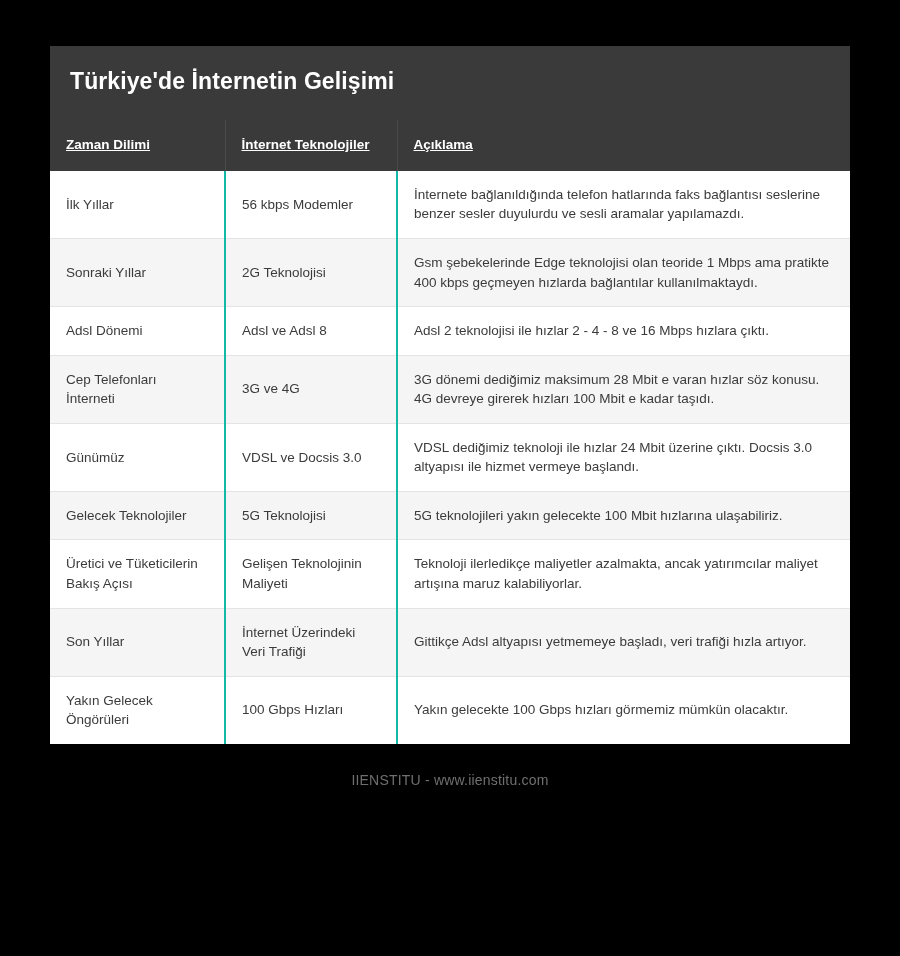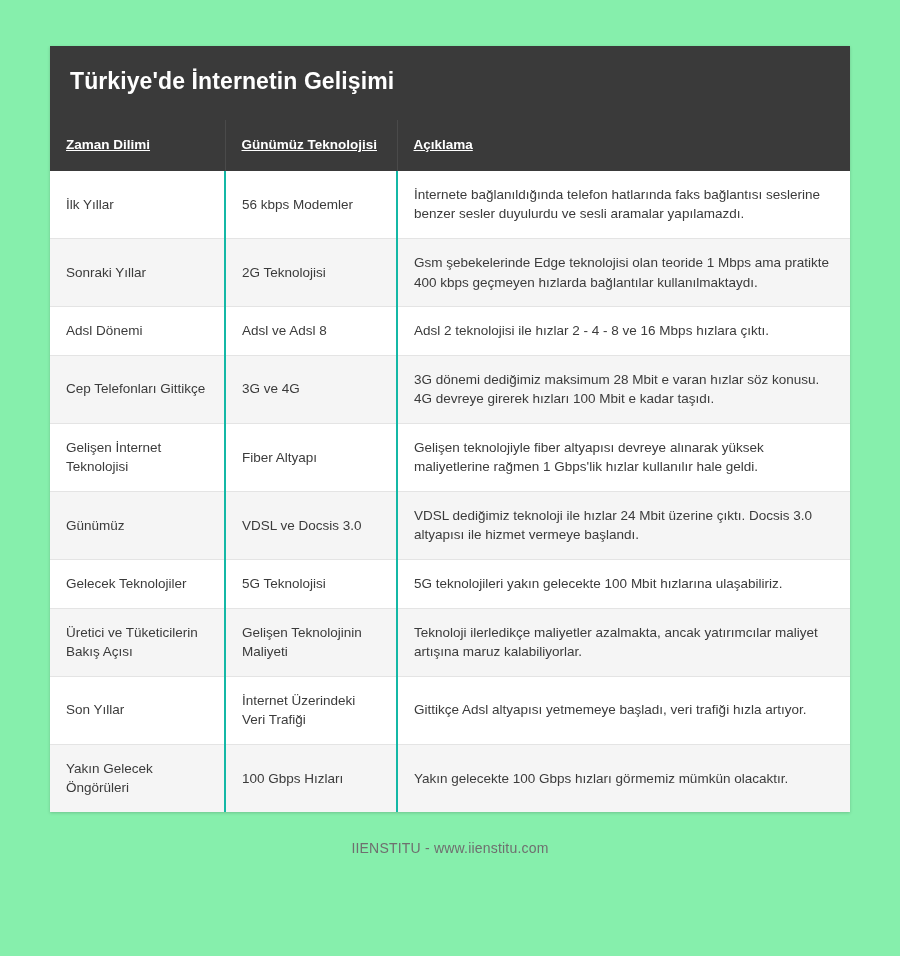--- a/index.html
+++ b/index.html
@@ -12,21 +12,21 @@
     background: #ffffff;
     font-family: "Liberation Sans", sans-serif;
     color: #333333;
     -webkit-font-smoothing: antialiased;
   }
   .page {
     width: 900px;
     height: 956px;
     box-sizing: border-box;
     padding: 46px 50px 0 50px;
-    background: #86efac;
+    background: #000000;
   }
   .card {
     width: 800px;
     box-shadow: 0 1px 3px rgba(0,0,0,0.18);
     background: #ffffff;
   }
   .title-bar {
     background: #3a3a3a;
     color: #ffffff;
     padding: 22px 20px 24px 20px;
@@ -109,49 +109,44 @@
 
     <table class="data">
       <colgroup>
         <col class="c1">
         <col class="c2">
         <col class="c3">
       </colgroup>
       <thead>
         <tr>
           <th>Zaman Dilimi</th>
-          <th>Günümüz Teknolojisi</th>
+          <th>İnternet Teknolojiler</th>
           <th>Açıklama</th>
         </tr>
       </thead>
       <tbody>
         <tr>
           <td class="cell-period">İlk Yıllar</td>
           <td class="cell-tech">56 kbps Modemler</td>
           <td class="cell-desc">İnternete bağlanıldığında telefon hatlarında faks bağlantısı seslerine benzer sesler duyulurdu ve sesli aramalar yapılamazdı.</td>
         </tr>
         <tr>
           <td class="cell-period">Sonraki Yıllar</td>
           <td class="cell-tech">2G Teknolojisi</td>
           <td class="cell-desc">Gsm şebekelerinde Edge teknolojisi olan teoride 1 Mbps ama pratikte 400 kbps geçmeyen hızlarda bağlantılar kullanılmaktaydı.</td>
         </tr>
         <tr>
           <td class="cell-period">Adsl Dönemi</td>
           <td class="cell-tech">Adsl ve Adsl 8</td>
           <td class="cell-desc">Adsl 2 teknolojisi ile hızlar 2 - 4 - 8 ve 16 Mbps hızlara çıktı.</td>
         </tr>
         <tr>
-          <td class="cell-period">Cep Telefonları Gittikçe</td>
+          <td class="cell-period">Cep Telefonları İnterneti</td>
           <td class="cell-tech">3G ve 4G</td>
           <td class="cell-desc">3G dönemi dediğimiz maksimum 28 Mbit e varan hızlar söz konusu. 4G devreye girerek hızları 100 Mbit e kadar taşıdı.</td>
-        </tr>
-        <tr>
-          <td class="cell-period">Gelişen İnternet Teknolojisi</td>
-          <td class="cell-tech">Fiber Altyapı</td>
-          <td class="cell-desc">Gelişen teknolojiyle fiber altyapısı devreye alınarak yüksek maliyetlerine rağmen 1 Gbps'lik hızlar kullanılır hale geldi.</td>
         </tr>
         <tr>
           <td class="cell-period">Günümüz</td>
           <td class="cell-tech">VDSL ve Docsis 3.0</td>
           <td class="cell-desc">VDSL dediğimiz teknoloji ile hızlar 24 Mbit üzerine çıktı. Docsis 3.0 altyapısı ile hizmet vermeye başlandı.</td>
         </tr>
         <tr>
           <td class="cell-period">Gelecek Teknolojiler</td>
           <td class="cell-tech">5G Teknolojisi</td>
           <td class="cell-desc">5G teknolojileri yakın gelecekte 100 Mbit hızlarına ulaşabiliriz.</td>

